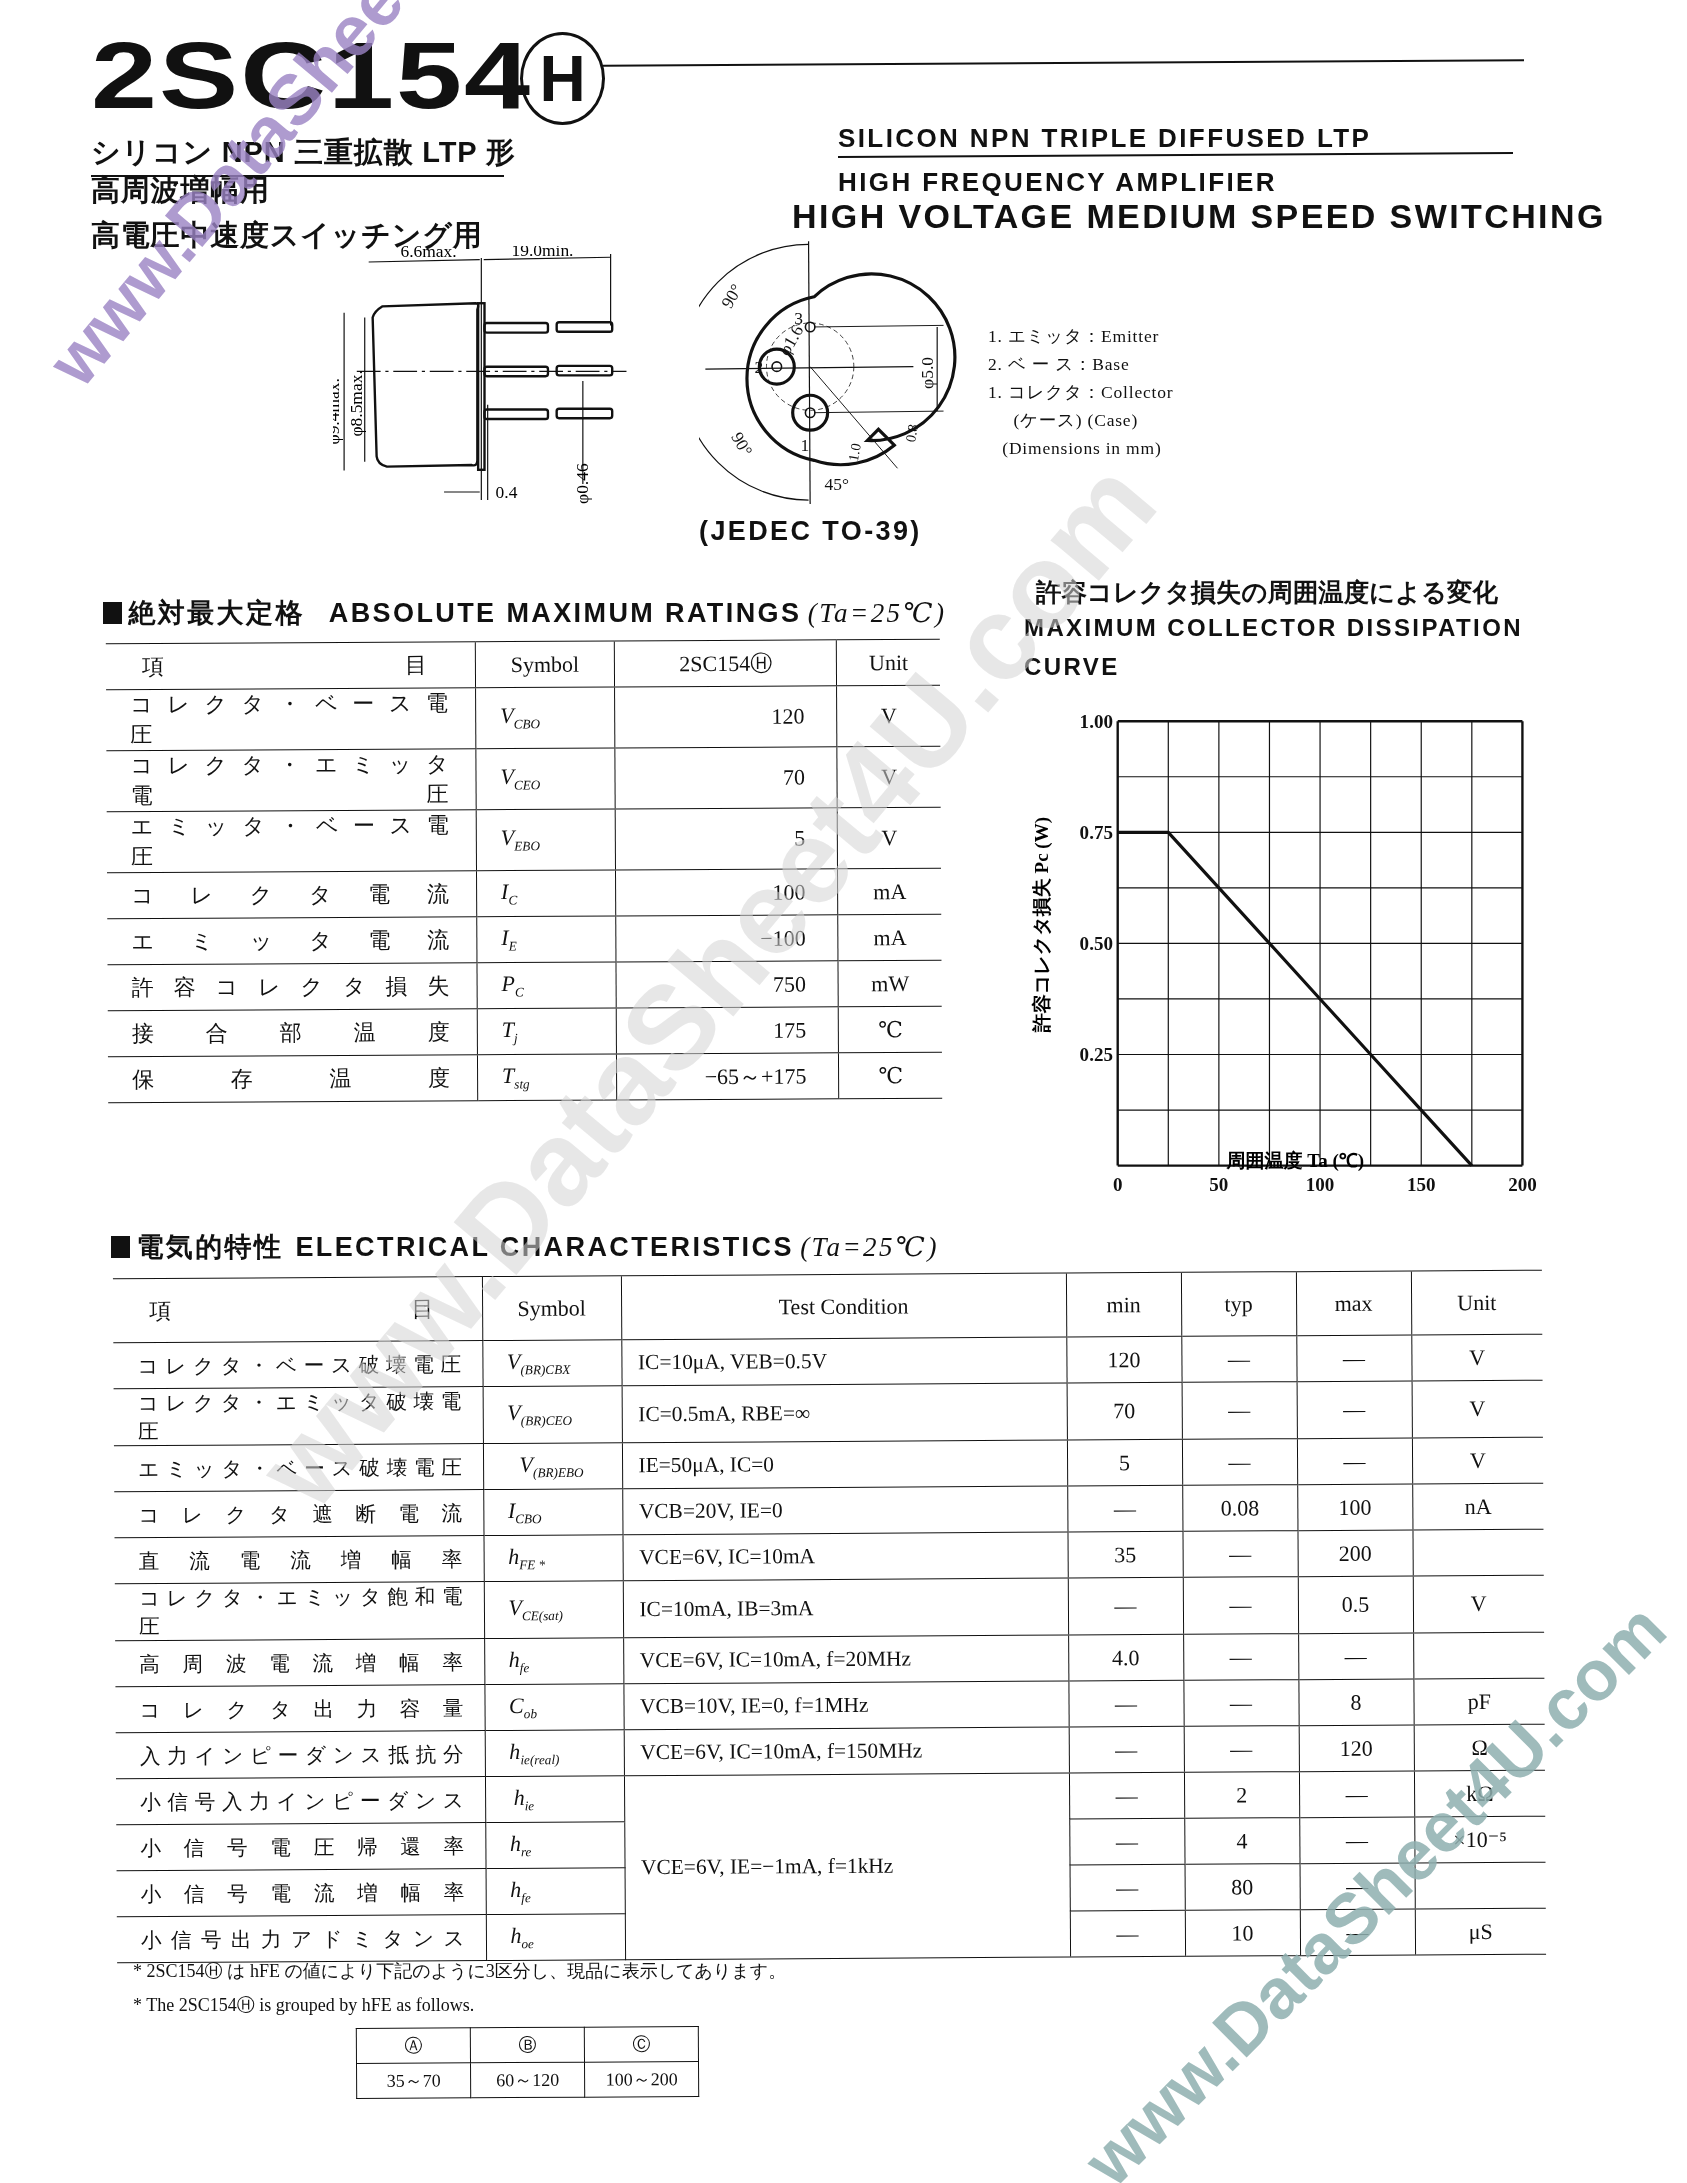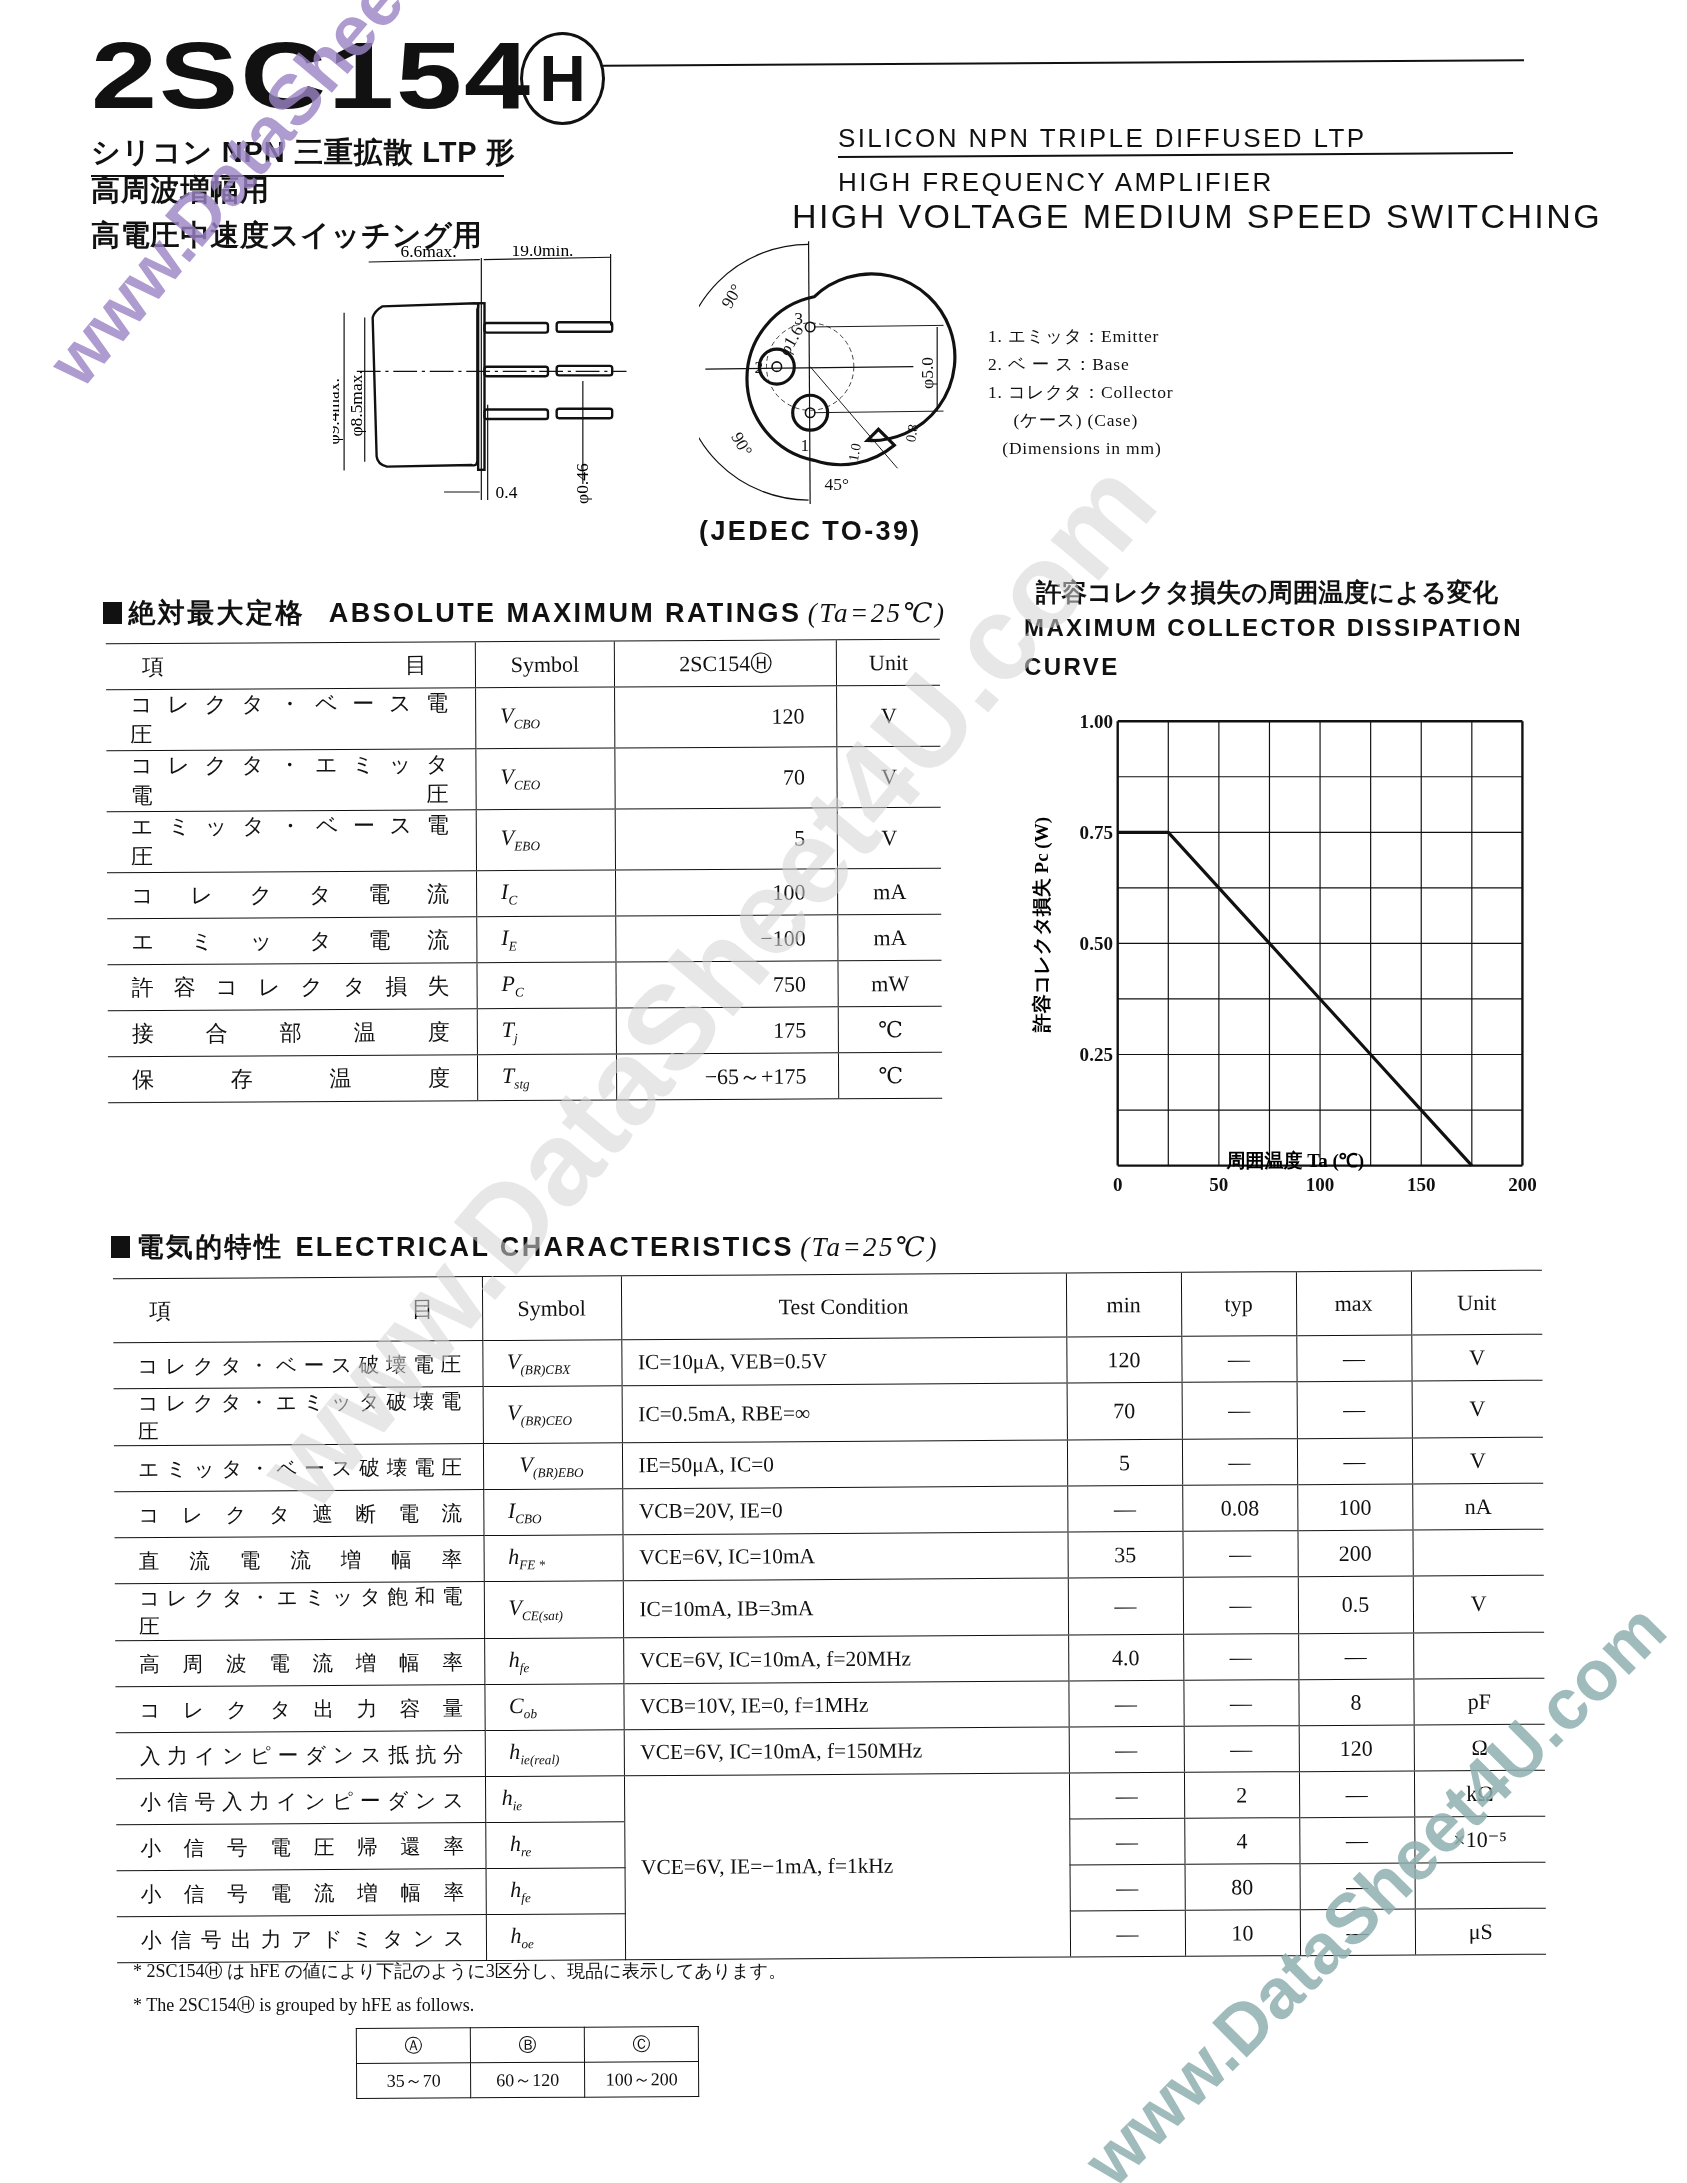--- a/index.html
+++ b/index.html
@@ -4,21 +4,21 @@
 <style>
   html, body { margin:0; padding:0; background:#ffffff; }
   body { width:1687px; height:2183px; position:relative; overflow:hidden; color:#111;
          font-family:"Liberation Serif", serif; }
   .abs { position:absolute; }
   .sans { font-family:"Liberation Sans", "DejaVu Sans", sans-serif; }
   .serif { font-family:"Liberation Serif", "DejaVu Serif", serif; }
   .title-part { font-weight:900; font-size:95px; letter-spacing:1.6px; transform:scaleX(1.25); transform-origin:left top; }
   .circ-h { display:inline-flex; align-items:center; justify-content:center; border:3.2px solid #111; border-radius:50%; font-weight:900; }
   .jp-head { font-size:27px; font-weight:bold; letter-spacing:0.8px; }
-  .en-head { font-size:27px; font-weight:normal; letter-spacing:2.4px; }
+  .en-head { font-size:27px; font-weight:bold; letter-spacing:2.4px; }
   .sec-head { font-size:27px; font-weight:bold; letter-spacing:2.4px; }
   .sq { display:inline-block; width:19px; height:22px; background:#111; margin-right:6.4px; vertical-align:-2.4px; }
   table { border-collapse:collapse; }
   .tbl td, .tbl th { border-top:1.6px solid #111; border-bottom:1.6px solid #111; font-weight:normal; font-size:22px; padding:0 8px; height:45px; }
   .tbl td + td, .tbl th + th { border-left:1.6px solid #111; }
   .jpitem { letter-spacing:11px; text-align:justify; text-align-last:justify; font-size:21.4px; }
   .sym { font-style:italic; }
   .sym sub { font-size:60%; font-style:italic; }
   .num { text-align:right; padding-right:32px !important; }
   .ctr { text-align:center; }
@@ -334,21 +334,21 @@
         <td class="jpitem" style="padding:0 16px 0 24px; font-size:20.6px; letter-spacing:4.8px;">入力インピーダンス抵抗分</td>
         <td class="sym" style="padding-left:24px;"><span>h</span><sub>ie(real)</sub></td>
         <td style="padding-left:16px; font-size:21.4px;">VCE=6V, IC=10mA, f=150MHz</td>
         <td class="ctr">—</td>
         <td class="ctr">—</td>
         <td class="ctr">120</td>
         <td class="ctr">Ω</td>
       </tr>
       <tr>
         <td class="jpitem" style="padding:0 16px 0 24px; font-size:20.6px; letter-spacing:4.8px;">小信号入力インピーダンス</td>
-        <td class="sym" style="padding-left:16px;"><span>h</span><sub>ie</sub></td>
+        <td class="sym" style="padding-left:28px;"><span>h</span><sub>ie</sub></td>
         <td rowspan="4" style="padding-left:16px; font-size:21.4px;">VCE=6V, IE=−1mA, f=1kHz</td>
         <td class="ctr">—</td>
         <td class="ctr">2</td>
         <td class="ctr">—</td>
         <td class="ctr">kΩ</td>
       </tr>
       <tr>
         <td class="jpitem" style="padding:0 16px 0 24px; font-size:20.6px; letter-spacing:4.8px;">小信号電圧帰還率</td>
         <td class="sym" style="padding-left:24px;"><span>h</span><sub>re</sub></td>
         <td class="ctr">—</td>

